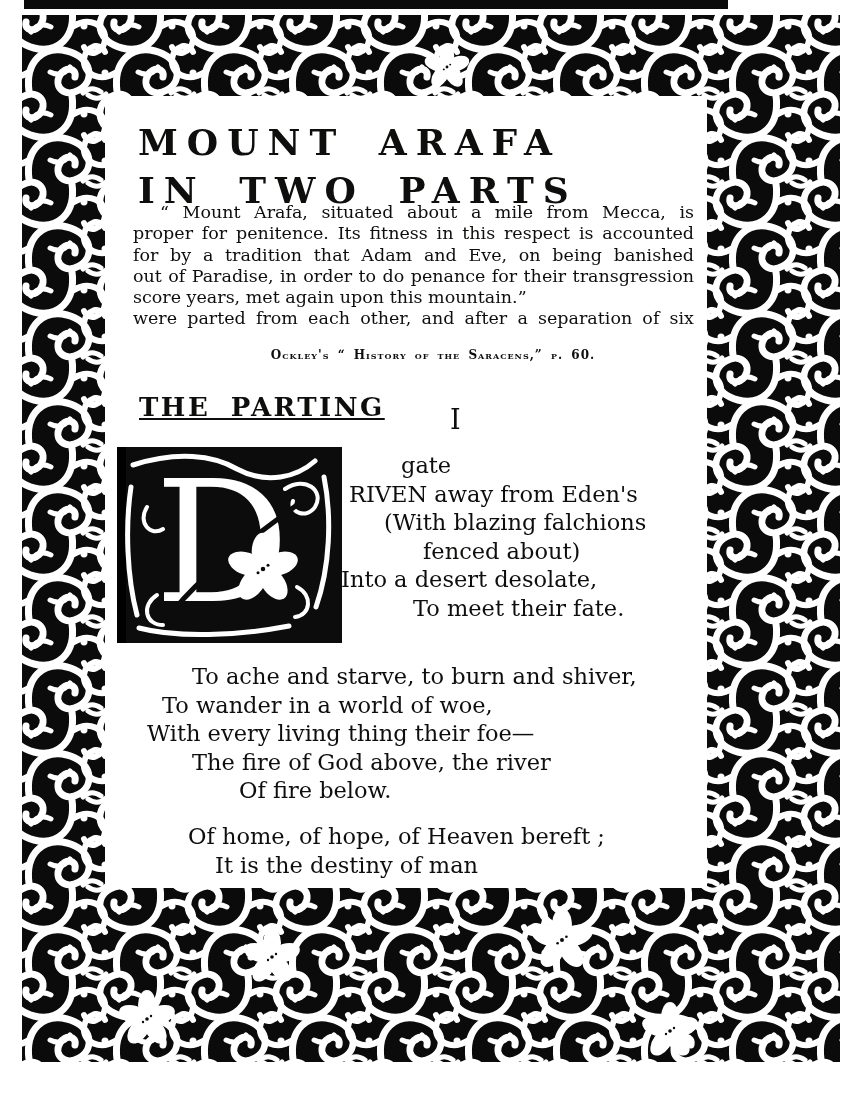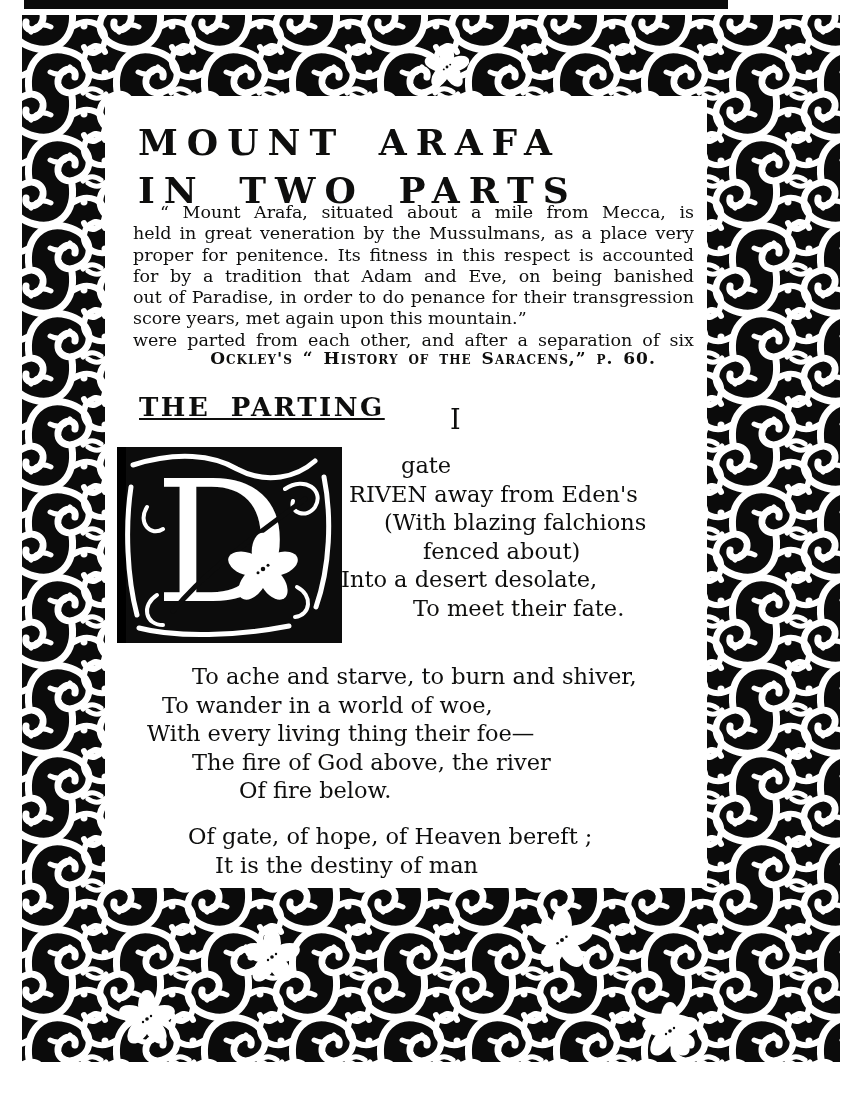--- a/index.html
+++ b/index.html
@@ -23,21 +23,21 @@
   }
   .title{position:absolute;left:33px;top:22px;margin:0;font-size:36px;line-height:48px;
     font-weight:bold;letter-spacing:9px;word-spacing:12px;}
   .title span{display:block;}
   .epigraph{position:absolute;left:28px;top:106px;width:561px;font-size:17.5px;line-height:21.3px;}
   .eline{text-align:justify;text-align-last:justify;white-space:normal;}
   .eline.first{padding-left:27px;}
   .eline.last{text-align-last:left;}
   .attribution{
     position:absolute;left:0;top:252px;width:100%;padding-left:54px;box-sizing:border-box;
-    text-align:center;font-variant:small-caps;font-weight:bold;font-size:17px;
+    text-align:center;font-variant:small-caps;font-weight:bold;font-size:12px;
     letter-spacing:1px;word-spacing:3px;
   }
   .section-heading{position:absolute;left:34px;top:296px;font-size:26px;font-weight:bold;
     letter-spacing:2.5px;word-spacing:9px;text-decoration:underline;}
   .part-number{position:absolute;left:345px;top:308px;font-size:27px;}
   .dropcap{position:absolute;left:12px;top:351px;width:225px;height:196px;}
   .stanza{position:absolute;font-size:22.5px;line-height:28.6px;white-space:nowrap;}
   .stanza .pline{white-space:nowrap;}
   .stanza1{left:236px;top:355px;}
   .stanza2{left:42px;top:566px;}
@@ -103,21 +103,20 @@
 
   <div class="content">
 
     <h1 class="title">
       <span>MOUNT ARAFA</span>
       <span>IN TWO PARTS</span>
     </h1>
 
     <div class="epigraph">
       <div class="eline first">“ Mount Arafa, situated about a mile from Mecca, is</div>
-      <div class="eline">held in great veneration by the Mussulmans, as a place very</div>
       <div class="eline">proper for penitence.  Its fitness in this respect is accounted</div>
       <div class="eline">for by a tradition that Adam and Eve, on being banished</div>
       <div class="eline">out of Paradise, in order to do penance for their transgression</div>
       <div class="eline last">score years, met again upon this mountain.”</div>
       <div class="eline">were parted from each other, and after a separation of six</div>
     </div>
 
     <div class="attribution">Ockley's “ History of the Saracens,” p. 60.</div>
 
     <div class="section-heading">THE PARTING</div>
@@ -152,21 +151,21 @@
 
     <div class="stanza stanza2">
       <div class="pline i45">To ache and starve, to burn and shiver,</div>
       <div class="pline i15">To wander in a world of woe,</div>
       <div class="pline i0">With every living thing their foe—</div>
       <div class="pline i45">The fire of God above, the river</div>
       <div class="pline i92">Of fire below.</div>
     </div>
 
     <div class="stanza stanza3">
-      <div class="pline i41">Of gate, of hope, of Heaven bereft ;</div>
+      <div class="pline i41">Of home, of hope, of Heaven bereft ;</div>
       <div class="pline i68">It is the destiny of man</div>
     </div>
 
   </div>
 
   <div class="bottom-mark"></div>
 
 </div>
 
 </body></html>

